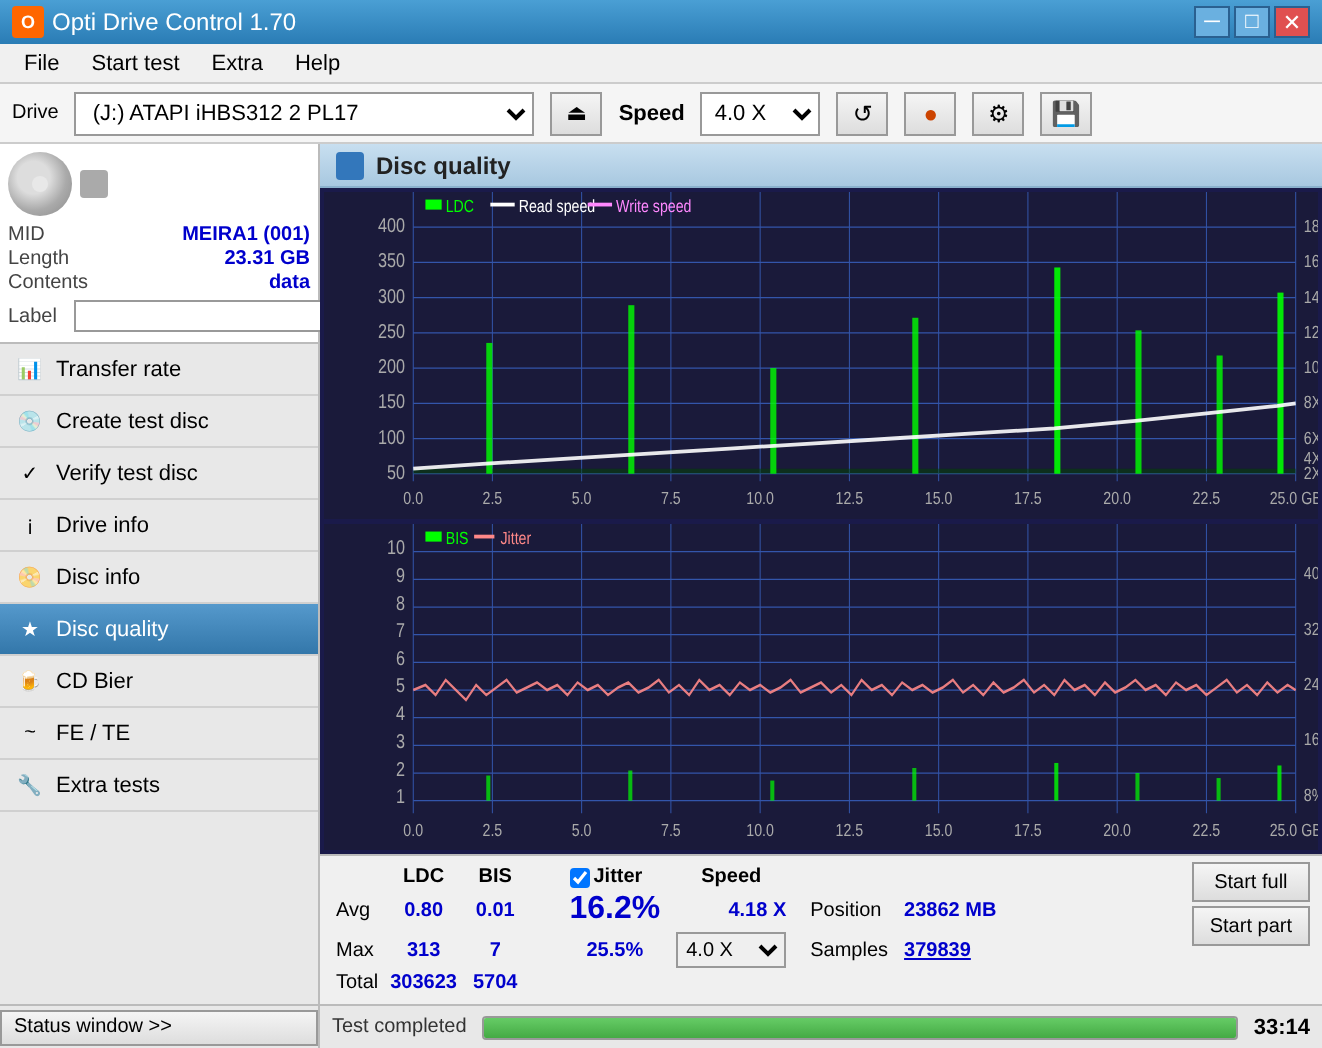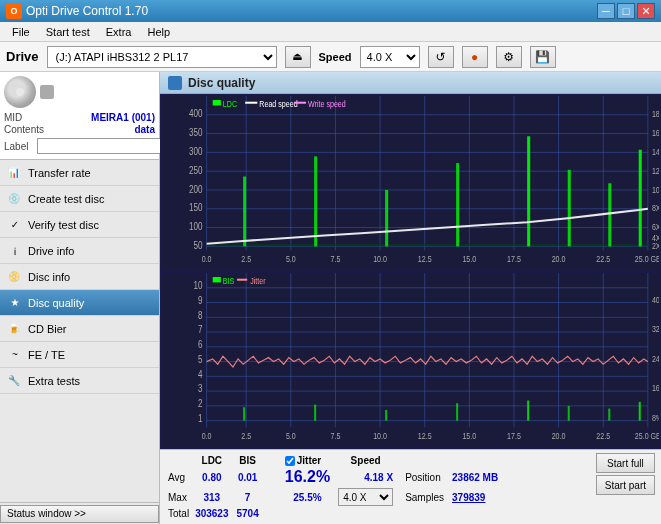--- a/index.html
+++ b/index.html
@@ -69,21 +69,21 @@
     
     .drivebar {
       background: #f5f5f5;
       height: 30px;
       display: flex;
       align-items: center;
       border-bottom: 1px solid #ccc;
       padding: 0 6px;
       gap: 8px;
     }
-    .drive-label { font-weight: bold; font-size: 13px; }
+    .drive-label { font-weight: normal; font-size: 10px; }
     .drive-select {
       flex: 1;
       max-width: 230px;
       height: 22px;
       font-size: 11px;
       border: 1px solid #999;
       background: white;
       padding: 0 4px;
     }
     .drive-eject-btn {
@@ -360,20 +360,24 @@
 
     <div class="disc-panel">
       <div class="disc-panel-header">
         <div class="disc-icon"></div>
         <div style="width:14px;height:14px;background:#aaa;border-radius:2px;cursor:pointer;"></div>
       </div>
       <div class="disc-info-rows">
         <div class="disc-row">
           <span class="disc-row-label">MID</span>
           <span class="disc-row-value">MEIRA1 (001)</span>
+        </div>
+        <div class="disc-row">
+          <span class="disc-row-label">Length</span>
+          <span class="disc-row-value">23.31 GB</span>
         </div>
         <div class="disc-row">
           <span class="disc-row-label">Contents</span>
           <span class="disc-row-value">data</span>
         </div>
         <div class="label-row">
           <span class="disc-row-label">Label</span>
           <input class="label-input" type="text" style="">
           <div class="label-btn">🔑</div>
         </div>
@@ -640,14 +644,21 @@
         </tr>
       </tbody>
         </table>
 
       <div class="start-buttons" style="margin-left:4px;">
         <button class="start-btn">Start full</button>
         <button class="start-btn">Start part</button>
       </div>
     </div>
 
+    <div class="statusbar">
+      <span style="font-size:10px; color:#333;">Test completed</span>
+      <div class="progress-bar-container">
+        <div class="progress-bar-fill" style="width:100%;"></div>
+      </div>
+      <span class="status-time">33:14</span>
+    </div>
   </div>
 </div>
 
 </body></html>

